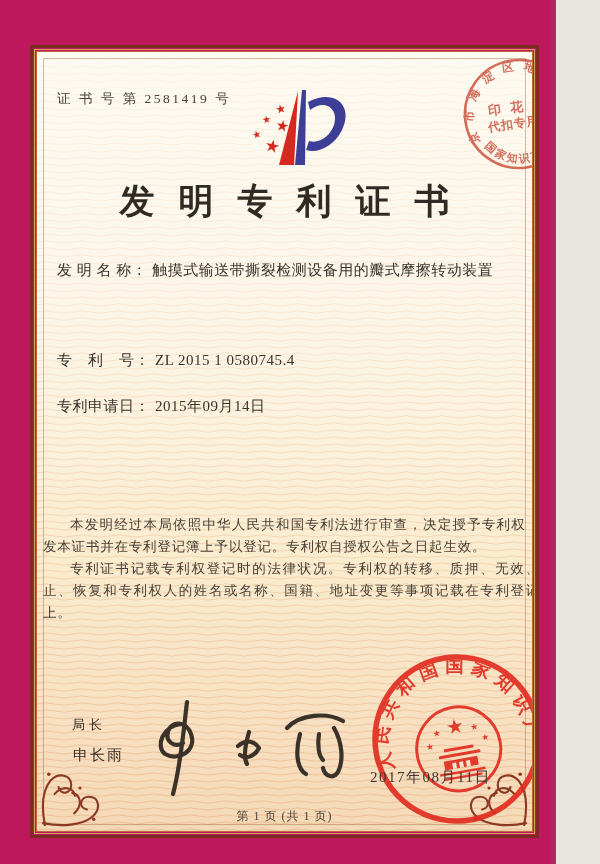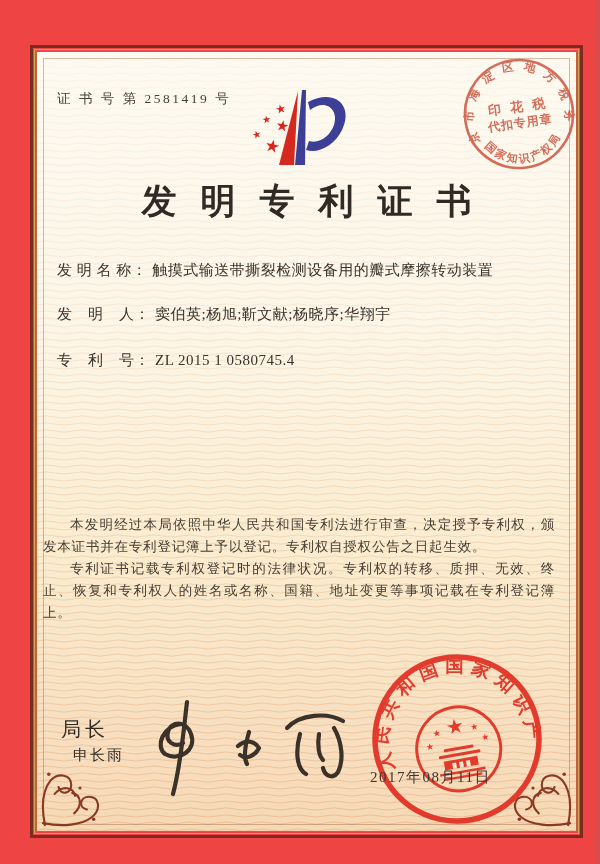--- a/index.html
+++ b/index.html
@@ -1,39 +1,39 @@
 <!DOCTYPE html>
 <html><head>
 <meta charset="utf-8">
 <style>
   * { margin:0; padding:0; box-sizing:border-box; }
   html,body { width:600px; height:864px; }
   body { font-family:"Liberation Serif","DejaVu Serif",serif; background:#e9e6e0; }
-  .page { position:relative; width:600px; height:864px; background:#ef4444; overflow:hidden; }
+  .page { position:relative; width:556px; height:864px; background:#be185d; overflow:hidden; }
   .page::after { content:""; position:absolute; top:0; right:0; width:8px; height:100%;
     background:linear-gradient(to left, rgba(120,110,100,.25), rgba(120,110,100,0)); }
   .frame { position:absolute; left:30px; top:45px; right:17px; bottom:26px;
     border:3px solid #7c2b20; }
   .frame2 { position:absolute; inset:1px; border:1px solid #d2a55c; }
   .frame3 { position:absolute; inset:1px; border:1px solid #c2653f; }
   .content { position:absolute; inset:0; overflow:hidden;
     background:linear-gradient(180deg,#fdfaf1 0%, #fcf6e8 35%, #faeccf 65%, #f7dfc0 88%, #f5d9b6 100%); }
   .waves { position:absolute; left:0; top:0; z-index:0; }
   .hairline { position:absolute; inset:6px; border:1px solid rgba(150,80,45,.38); z-index:1; pointer-events:none; }
   .abs { position:absolute; z-index:2; }
   .cert-no { left:20px; top:38px; font-size:13.5px; letter-spacing:2.5px; color:#4a4036; }
   .title { left:0; right:0; top:126px; text-align:center; font-size:35px; font-weight:bold;
     color:#2f2a24; letter-spacing:24px; text-indent:24px; }
   .field { left:20px; font-size:15px; color:#39322b; letter-spacing:.5px; white-space:nowrap; }
   .flabel { color:#39322b; }
   .fvalue { margin-left:5px; }
   .paras { left:6px; top:462px; width:512px; font-size:13.5px; line-height:22px;
     color:#463e34; text-align:justify; letter-spacing:.8px; }
   .paras p { text-indent:2em; margin:0; }
-  .director-title { left:24px; top:664px; font-size:20px; letter-spacing:4px; color:#33ateb; color:#332c26; }
+  .director-title { left:35px; top:664px; font-size:13px; letter-spacing:4px; color:#33ateb; color:#332c26; }
   .director-name { left:24px; top:694px; font-size:15px; letter-spacing:2px; color:#332c26;margin-left:12px; }
   .signature { left:100px; top:640px; z-index:2; }
   .seal { left:325px; top:592px; z-index:2; transform:rotate(-10deg); }
   .issue-date { left:333px; top:716px; font-size:15px; letter-spacing:1.5px; color:#3f3630; z-index:3; }
   .footer { left:0; right:0; top:756px; text-align:center; font-size:12px; letter-spacing:1px; color:#4a4038; }
   .tax-stamp { left:420px; top:0px; z-index:2; transform:rotate(-8deg); }
   .logo { left:195px; top:34px; z-index:2; }
   .corner { position:absolute; bottom:4px; z-index:1; }
   .corner.br { right:4px; }
   .corner.bl { left:4px; transform:scaleX(-1); }
@@ -220,25 +220,25 @@
               <text x="20" y="52" font-size="10" transform="rotate(-15 24 48)">★</text>
               <text x="33" y="66" font-size="17" transform="rotate(12 41 59)">★</text>
             </g>
           </svg>
 
           <div class="abs field" style="top:209px">
             <span class="flabel">发 明 名 称：</span><span class="fvalue">触摸式输送带撕裂检测设备用的瓣式摩擦转动装置</span>
           </div>
 
           <div class="abs title">发明专利证书</div>
-          <div class="abs field" style="top:253px">
-            <span class="flabel">发　明　人：</span><span class="fvalue">窦伯英;杨旭;靳文献;杨晓序;华翔宇</span>
-          </div>
           <div class="abs field" style="top:299px">
             <span class="flabel">专　利　号：</span><span class="fvalue">ZL 2015 1 0580745.4</span>
+          </div>
+          <div class="abs field" style="top:345px">
+            <span class="flabel">专利申请日：</span><span class="fvalue">2015年09月14日</span>
           </div>
 
           <div class="abs paras">
             <p>本发明经过本局依照中华人民共和国专利法进行审查，决定授予专利权，颁发本证书并在专利登记簿上予以登记。专利权自授权公告之日起生效。</p>
             <p>专利证书记载专利权登记时的法律状况。专利权的转移、质押、无效、终止、恢复和专利权人的姓名或名称、国籍、地址变更等事项记载在专利登记簿上。</p>
           </div>
 
           <div class="abs director-title">局长</div>
           <div class="abs director-name">申长雨</div>
 
@@ -284,18 +284,19 @@
                   <rect x="-9" y="13" width="4" height="6"></rect>
                   <rect x="-2" y="13" width="4" height="6"></rect>
                   <rect x="5" y="13" width="4" height="6"></rect>
                 </g>
               </g>
             </g>
           </svg>
 
           <div class="abs issue-date">2017年08月11日</div>
 
+          <div class="abs footer">第 1 页 (共 1 页)</div>
 
         </div>
       </div>
     </div>
   </div>
 </div>
 
 </body></html>

